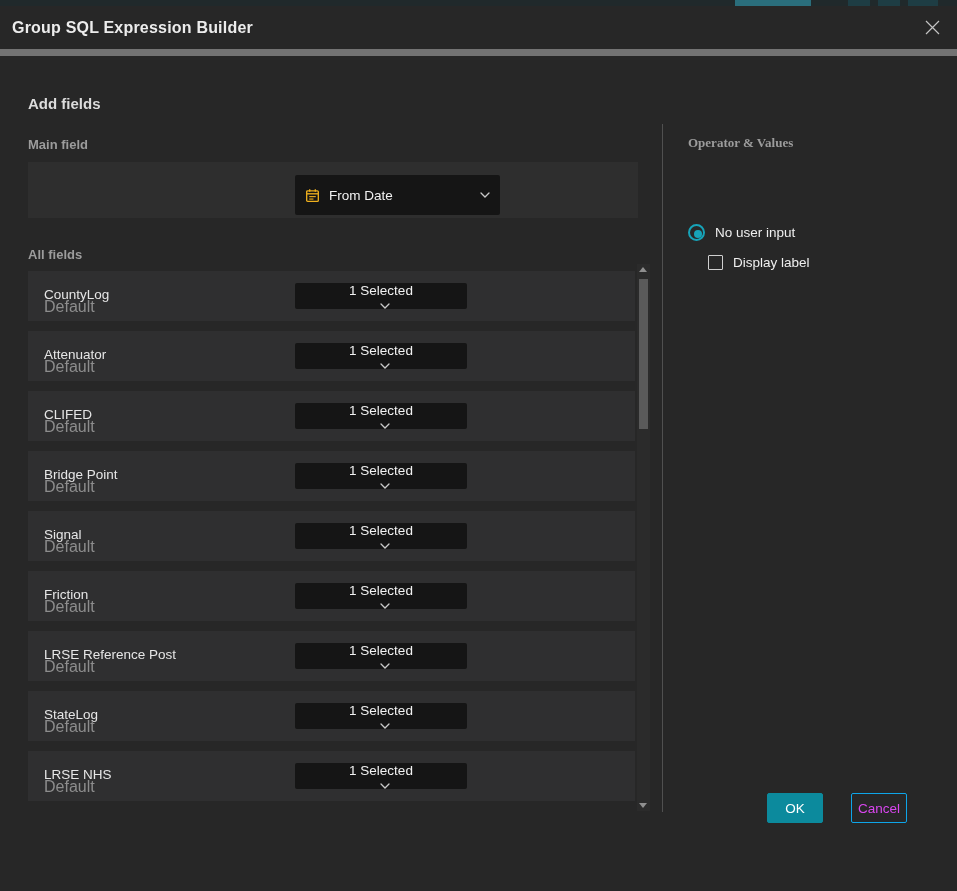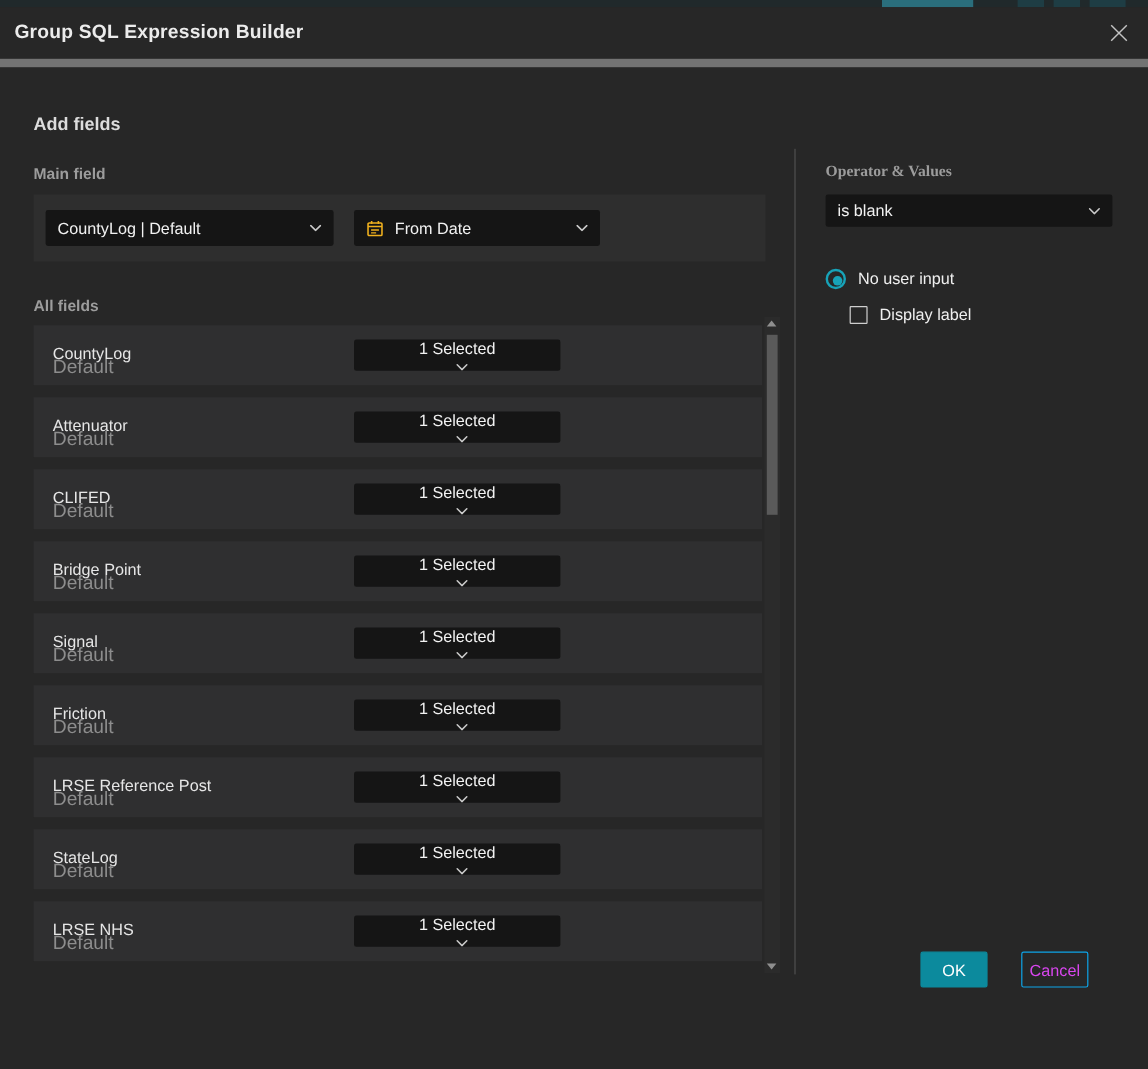--- a/index.html
+++ b/index.html
@@ -54,21 +54,21 @@
     border-radius:2px;
     display:flex;align-items:center;
     padding:0 10px;
     color:var(--txt);
     font-size:13.5px;
     cursor:pointer;
   }
   .dropdown .dd-label{flex:1;white-space:nowrap;overflow:hidden;}
   .dd-chevron{flex:none;margin-left:8px;}
   .main-dd-source{position:absolute;left:10px;top:13px;width:240px;height:30px;}
-  .main-dd-field{position:absolute;left:267px;top:13px;width:205px;height:30px;}
+  .main-dd-field{position:absolute;left:267px;top:13px;width:205px;height:40px;}
   .calendar-icon{color:var(--gold);margin-right:9px;display:flex;align-items:center;}
 
   
   .fields-list{position:absolute;left:28px;top:265px;width:607px;}
   .field-row{
     position:relative;height:50px;margin-bottom:10px;background:var(--row-bg);
   }
   .row-name{position:absolute;left:16px;top:16px;font-size:13.5px;color:#e6e6e6;}
   .row-sub{position:absolute;left:16px;top:27px;font-size:16px;color:var(--sub);}
   .row-select{position:absolute;left:267px;top:12px;width:172px;height:26px;flex-direction:column;}
@@ -123,26 +123,20 @@
       <svg width="17" height="17" viewBox="0 0 17 17">
         <path d="M2 2 L15 15 M15 2 L2 15" stroke="#c3c3c3" stroke-width="1.2" fill="none"></path>
       </svg>
     </span>
   </div>
 
   <div class="section-heading" style="top:89px;">Add fields</div>
   <div class="group-label" style="top:131px;">Main field</div>
 
   <div class="main-field-box">
-    <div class="dropdown main-dd-source">
-      <span class="dd-label">CountyLog | Default</span>
-      <svg class="dd-chevron" width="10" height="6" viewBox="0 0 10 6">
-        <path d="M1 1 L5 5 L9 1" fill="none" stroke="#c9c9c9" stroke-width="1.3" stroke-linecap="round"></path>
-      </svg>
-    </div>
     <div class="dropdown main-dd-field">
       <span class="calendar-icon">
         <svg width="15" height="15" viewBox="0 0 16 16">
           <rect x="1.8" y="3" width="12.4" height="11.2" rx="1" fill="none" stroke="currentColor" stroke-width="1.4"></rect>
           <line x1="1.8" y1="6.2" x2="14.2" y2="6.2" stroke="currentColor" stroke-width="1.4"></line>
           <line x1="5" y1="1.2" x2="5" y2="4" stroke="currentColor" stroke-width="1.4"></line>
           <line x1="11" y1="1.2" x2="11" y2="4" stroke="currentColor" stroke-width="1.4"></line>
           <line x1="4.5" y1="9.2" x2="11.5" y2="9.2" stroke="currentColor" stroke-width="1.2"></line>
           <line x1="4.5" y1="11.8" x2="9" y2="11.8" stroke="currentColor" stroke-width="1.2"></line>
         </svg>
@@ -259,26 +253,20 @@
 
   <div class="scrollbar">
     <div class="scroll-arrow scroll-up"></div>
     <div class="scroll-thumb"></div>
     <div class="scroll-arrow scroll-down"></div>
   </div>
 
   <div class="v-divider"></div>
 
   <div class="op-heading">Operator &amp; Values</div>
-  <div class="dropdown op-dd">
-    <span class="dd-label">is blank</span>
-    <svg class="dd-chevron" width="10" height="6" viewBox="0 0 10 6">
-      <path d="M1 1 L5 5 L9 1" fill="none" stroke="#c9c9c9" stroke-width="1.3" stroke-linecap="round"></path>
-    </svg>
-  </div>
 
   <div class="radio-row">
     <span class="radio selected"></span>
     <span class="radio-label">No user input</span>
   </div>
 
   <div class="checkbox-row">
     <span class="checkbox"></span>
     <span class="checkbox-label">Display label</span>
   </div>

